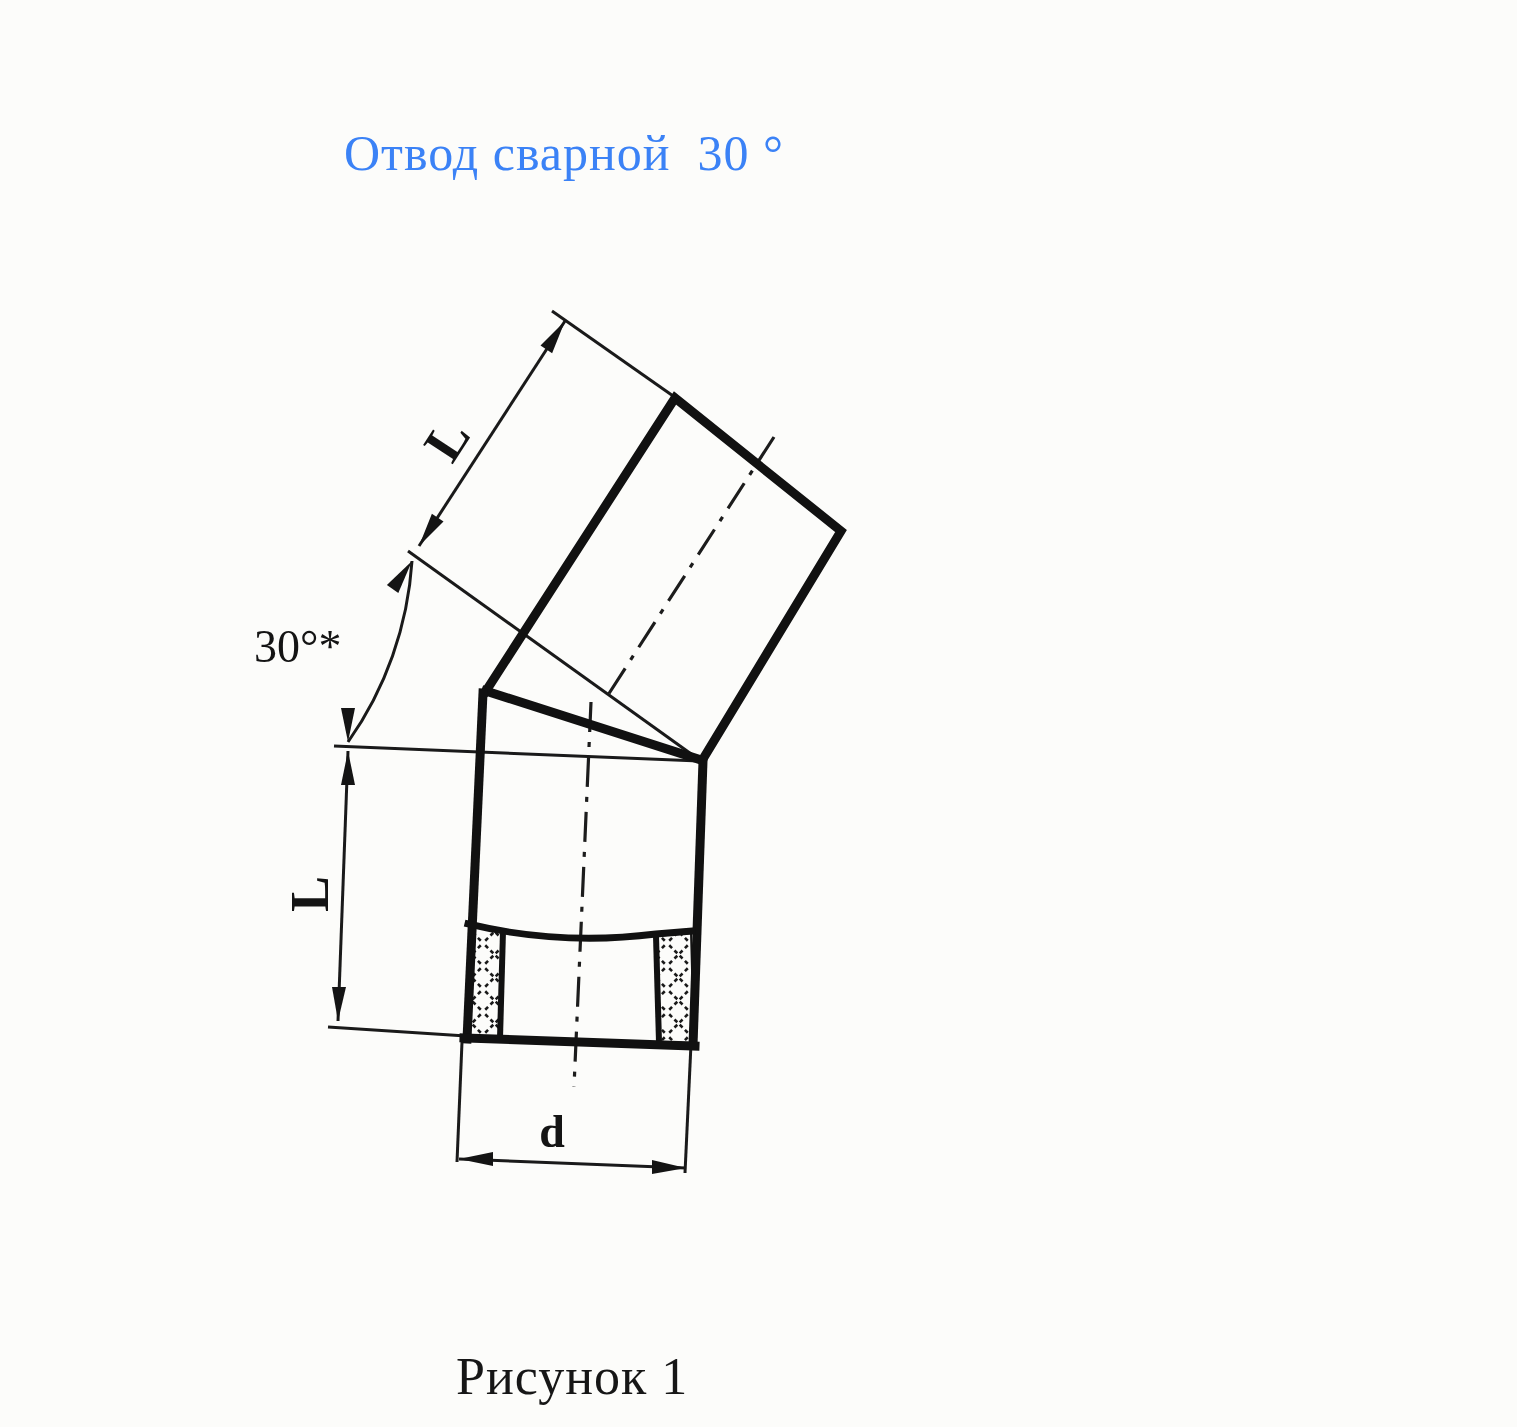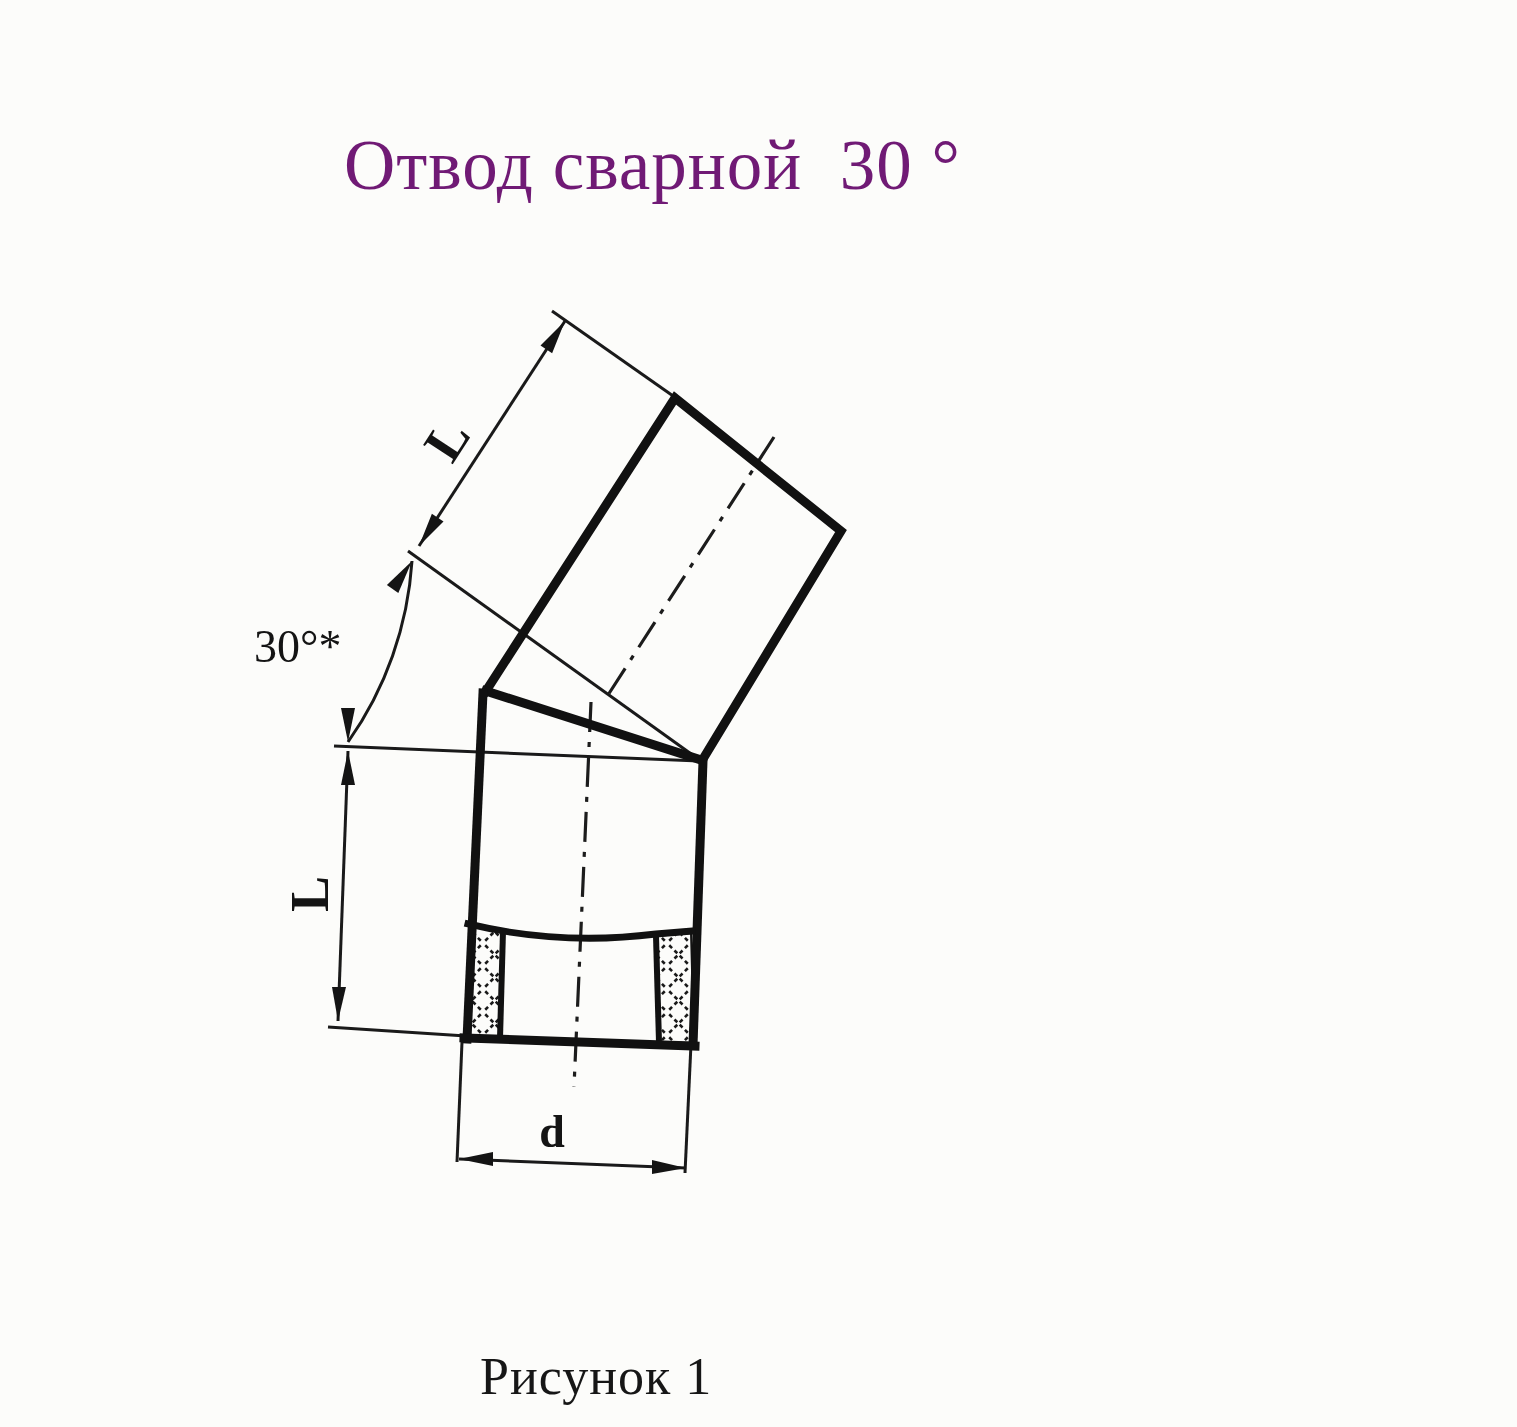--- a/index.html
+++ b/index.html
@@ -6,25 +6,25 @@
   .page{
     position:relative;
     width:1517px;height:1427px;
     background:#fcfcfa;
     overflow:hidden;
     font-family:"Liberation Serif","DejaVu Serif",serif;
     color:#141414;
   }
   .title{
     position:absolute;left:344px;top:126px;
-    font-size:71px;line-height:1.1;letter-spacing:1px;
-    white-space:pre;color:#701a75;
+    font-size:50px;line-height:1.1;letter-spacing:1px;
+    white-space:pre;color:#3b82f6;
   }
   .caption{
-    position:absolute;left:480px;top:1348px;
+    position:absolute;left:456px;top:1348px;
     font-size:52px;line-height:1.1;letter-spacing:1px;
     color:#161616;
   }
   svg.draw{position:absolute;left:0;top:0;}
   svg text{font-family:"Liberation Serif","DejaVu Serif",serif;fill:#141414;}
   .lbl-angle{font-size:46px;}
   .lbl-dim{font-size:54px;font-weight:600;}
   .lbl-d{font-size:46px;font-weight:600;}
 </style>
 </head>

